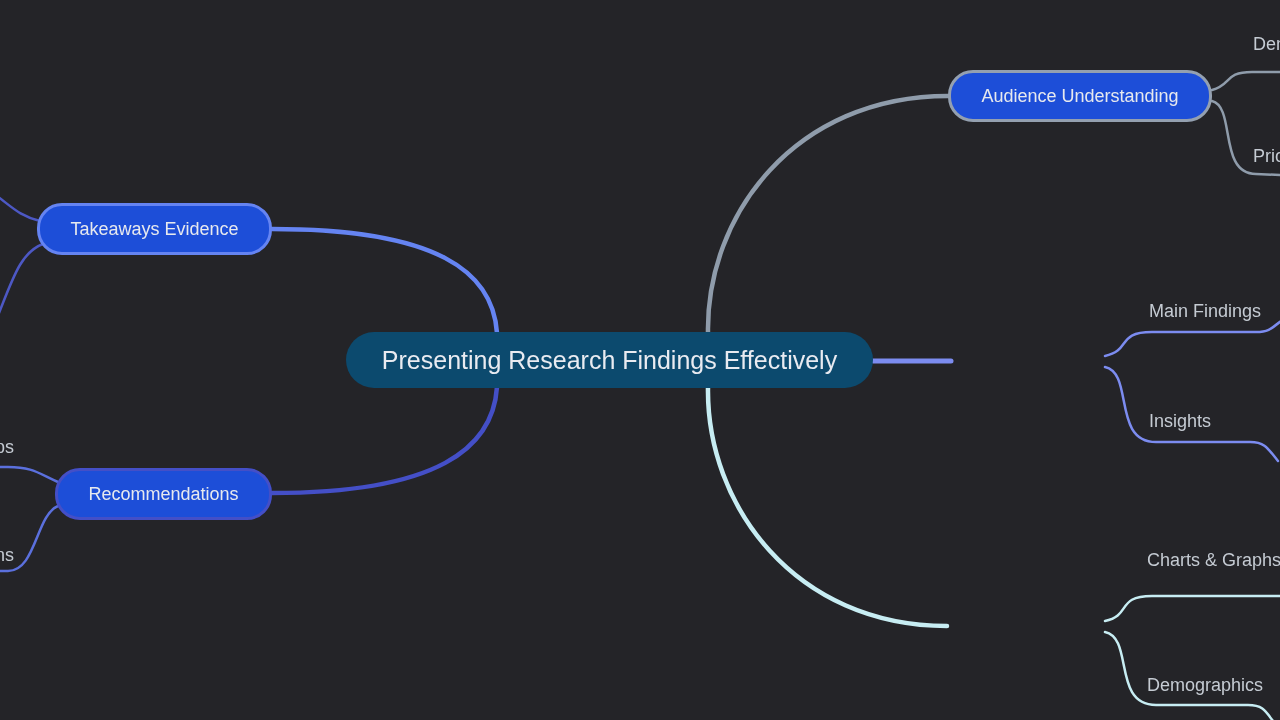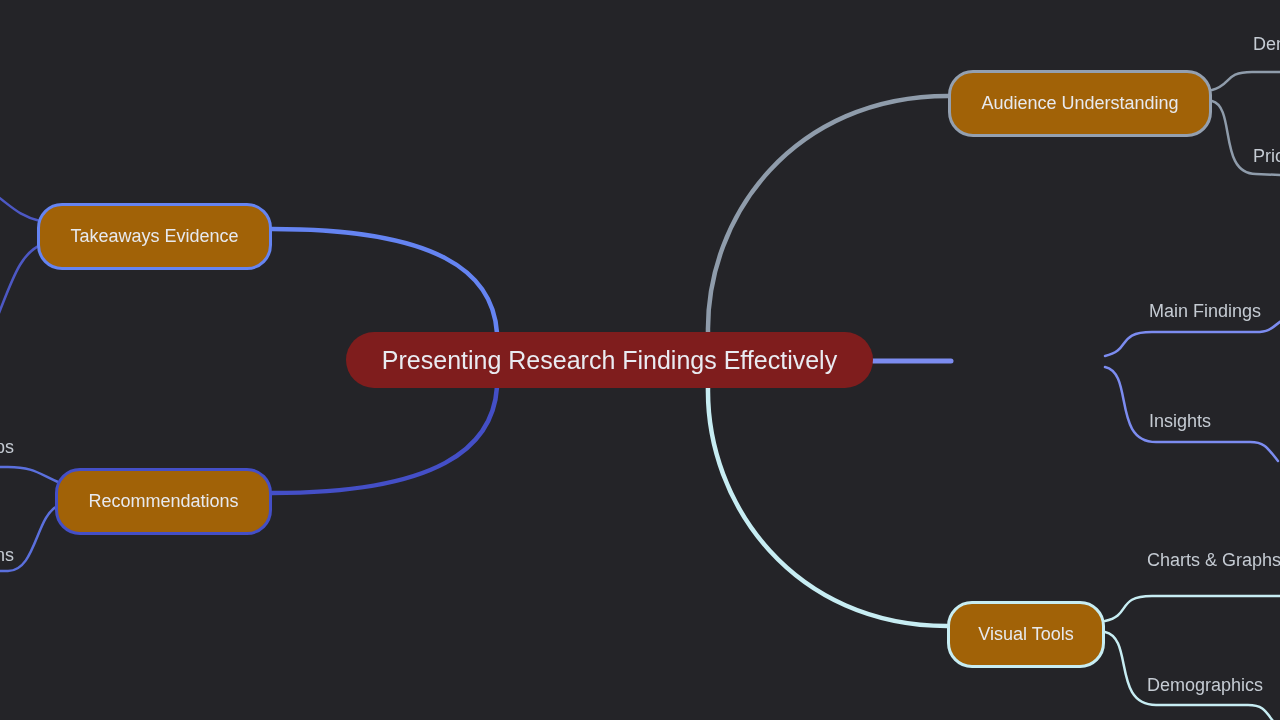--- a/index.html
+++ b/index.html
@@ -16,21 +16,21 @@
   .node{
     position:absolute;display:flex;align-items:center;justify-content:center;
     box-sizing:border-box;white-space:nowrap;cursor:default;
   }
   .node-central{
     left:346px;top:332px;width:527px;height:56px;
     background:#4f5068;border-radius:28px;
     color:#e9ebf1;font-size:25px;
   }
   .node-branch{
-    height:67px;background:#a16207;border:3px solid #888;border-radius:25px;
+    height:52px;background:#1d4ed8;border:3px solid #888;border-radius:25px;
     color:#e7e9ee;font-size:18px;
   }
   .node-audience{left:948px;top:70px;width:264px;}
   .node-key{left:948px;top:336px;width:157px;}
   .node-visual{left:947px;top:601px;width:158px;}
   .node-supporting{left:37px;top:203px;width:235px;}
   .node-recommendations{left:55px;top:468px;width:217px;}
   .child-label{
     position:absolute;color:#c5cbd3;font-size:18px;line-height:1.2;
     white-space:nowrap;cursor:default;
@@ -66,32 +66,29 @@
     <path class="conn-child" d="M 1105 621 C 1132 615, 1116 596, 1152 596 L 1281 596" style="stroke: rgb(199, 237, 243);"></path>
     <path class="conn-child" d="M 1105 632 C 1134 638, 1112 705, 1156 705 L 1248 705 C 1262 705, 1265 710, 1273 721" style="stroke: rgb(199, 237, 243);"></path>
 
     <path class="conn-child" d="M 40 221 C 20 216, 13 208, -3 196" style="stroke: rgb(77, 88, 196);"></path>
     <path class="conn-child" d="M 43 244 C 21 252, 13 278, -1 313" style="stroke: rgb(77, 88, 196);"></path>
 
     <path class="conn-child" d="M 58 482 C 38 473, 32 467, 8 467 L -3 467" style="stroke: rgb(91, 112, 221);"></path>
     <path class="conn-child" d="M 58 506 C 36 515, 36 571, 8 571 L -3 571" style="stroke: rgb(91, 112, 221);"></path>
   </svg>
 
-  <div class="node node-central" style="background-color: #7f1d1d;">
+  <div class="node node-central" style="background-color: #0c4a6e;">
     <span>Presenting Research Findings Effectively</span>
   </div>
 
   <div class="node node-branch node-audience" style="border-color: rgb(148, 160, 176);">
     <span>Audience Understanding</span>
   </div>
 
 
-  <div class="node node-branch node-visual" style="border-color: rgb(199, 237, 243);">
-    <span>Visual Tools</span>
-  </div>
 
   <div class="node node-branch node-supporting" style="border-color: rgb(101, 132, 242);">
     <span>Takeaways Evidence</span>
   </div>
 
   <div class="node node-branch node-recommendations" style="border-color: rgb(68, 79, 199);">
     <span>Recommendations</span>
   </div>
 
   <div class="child-label cl-demographics">Demographics</div>

